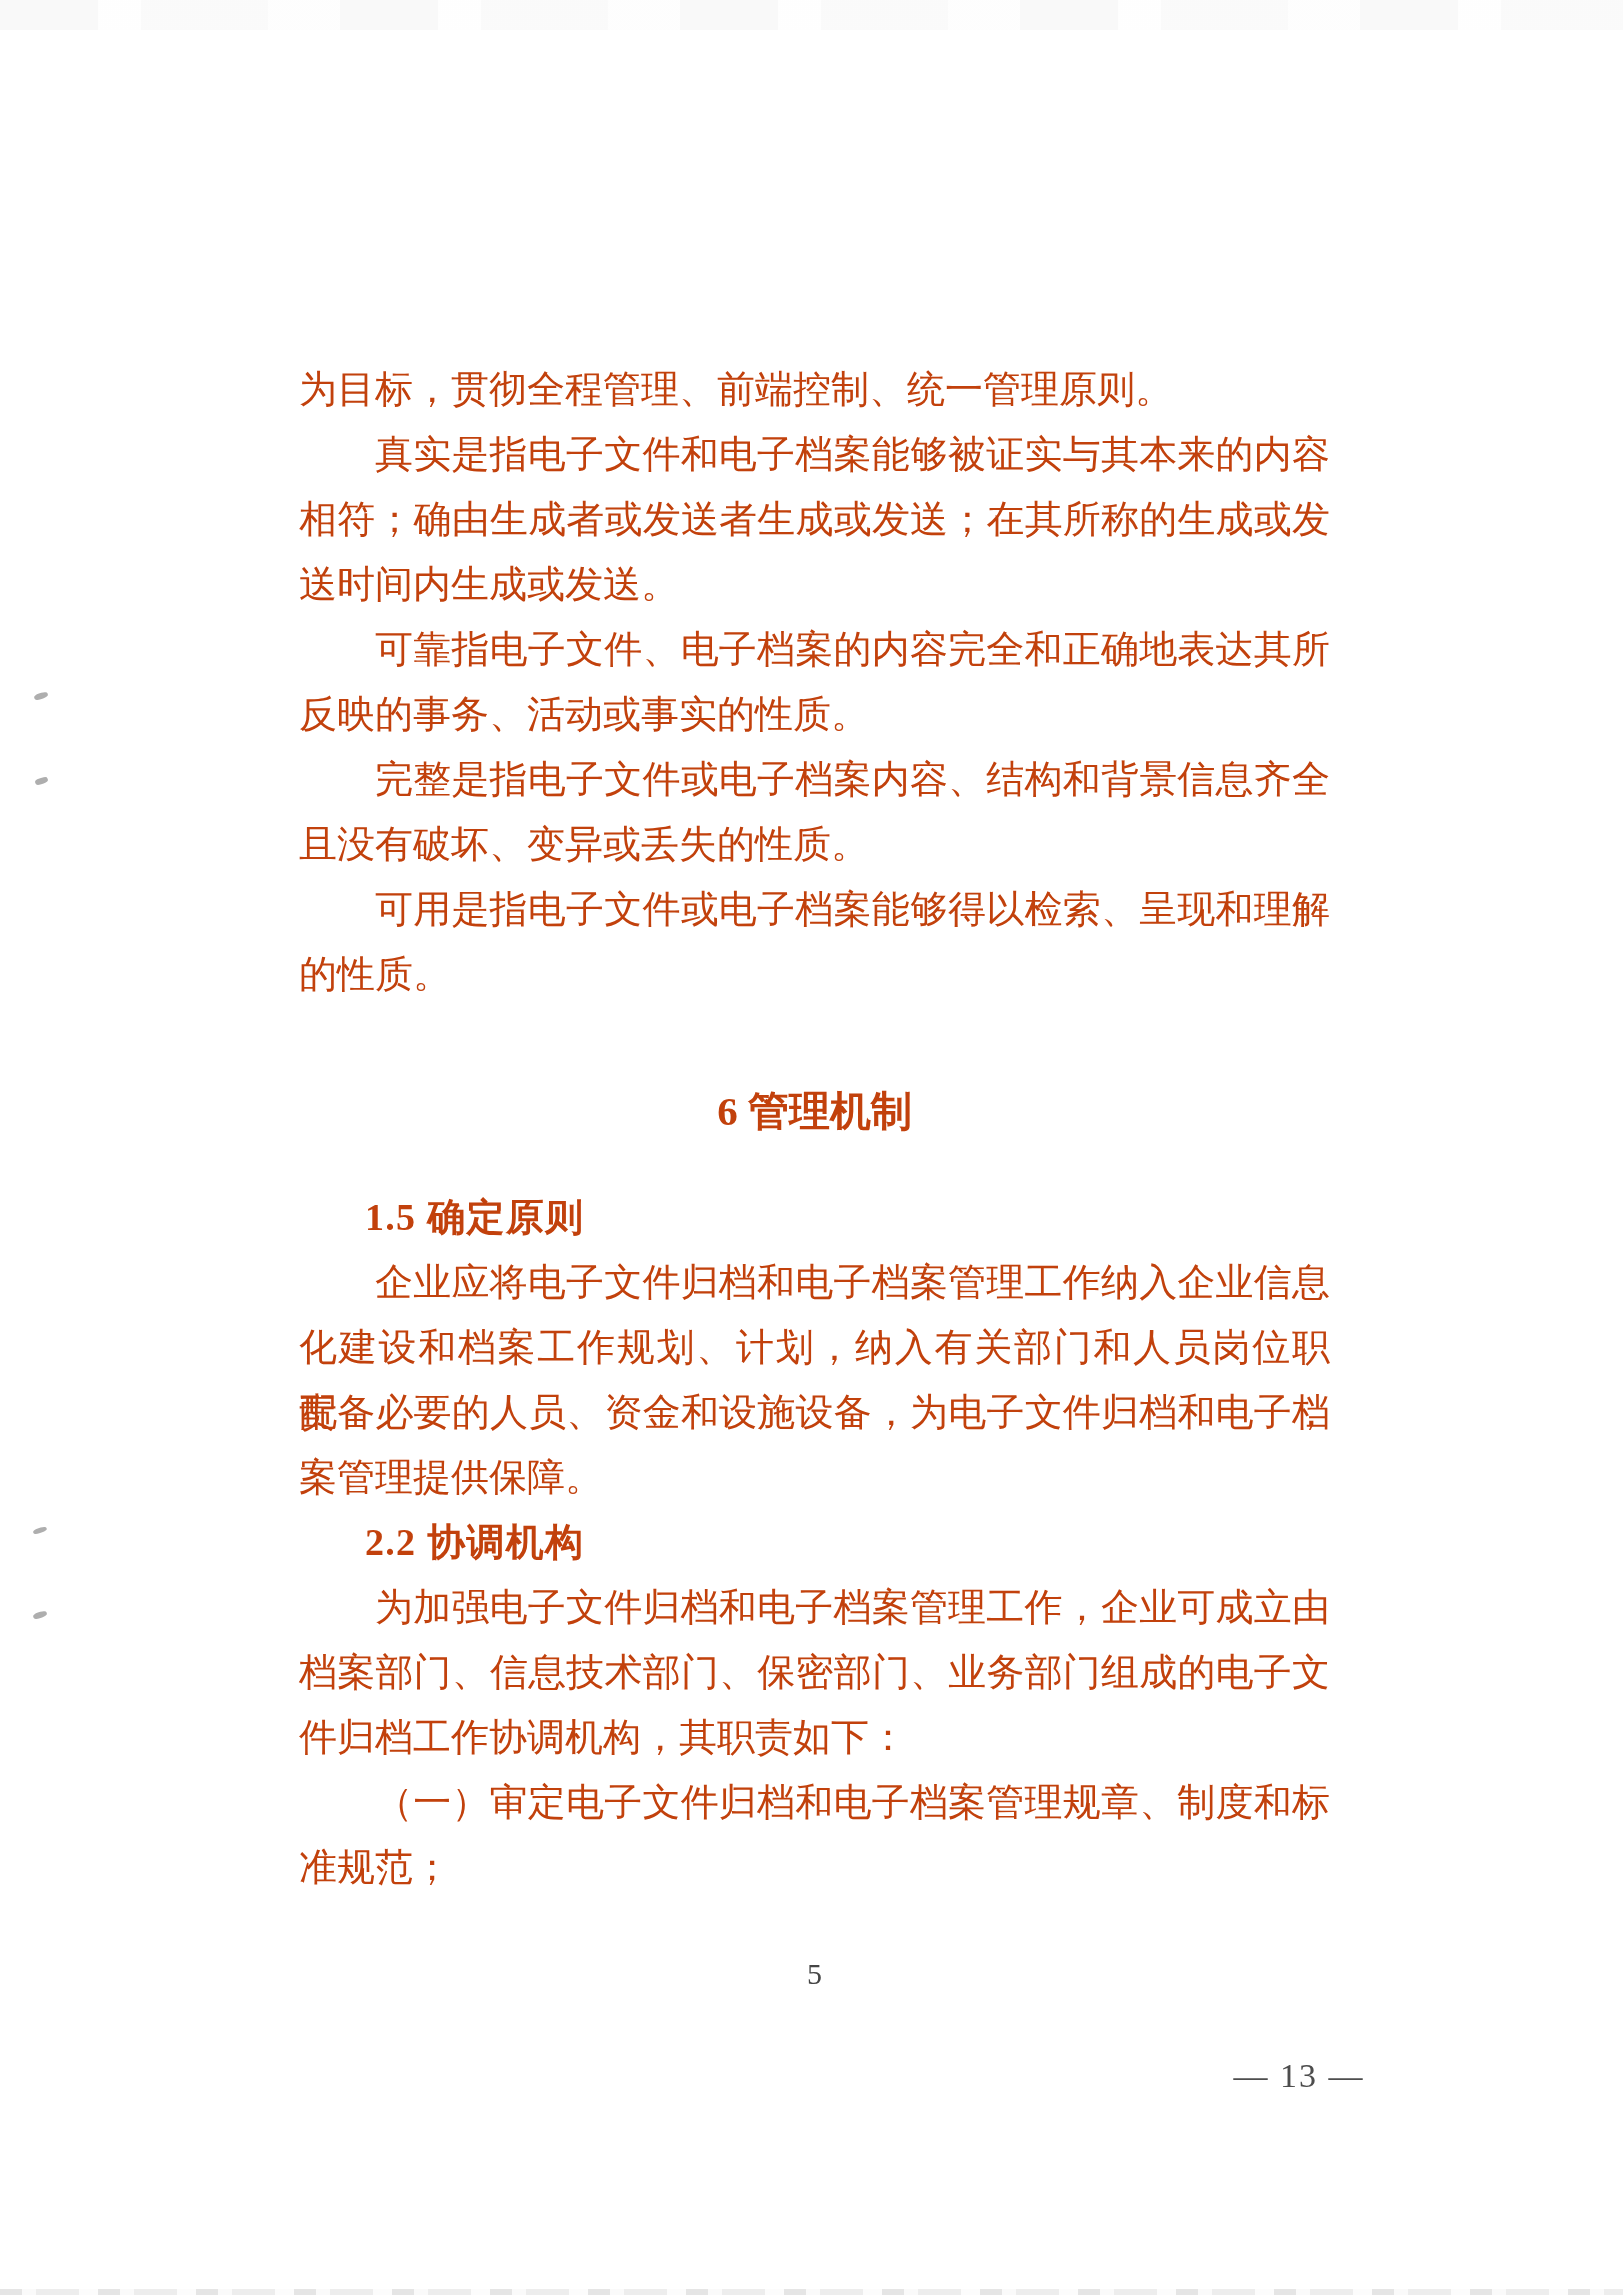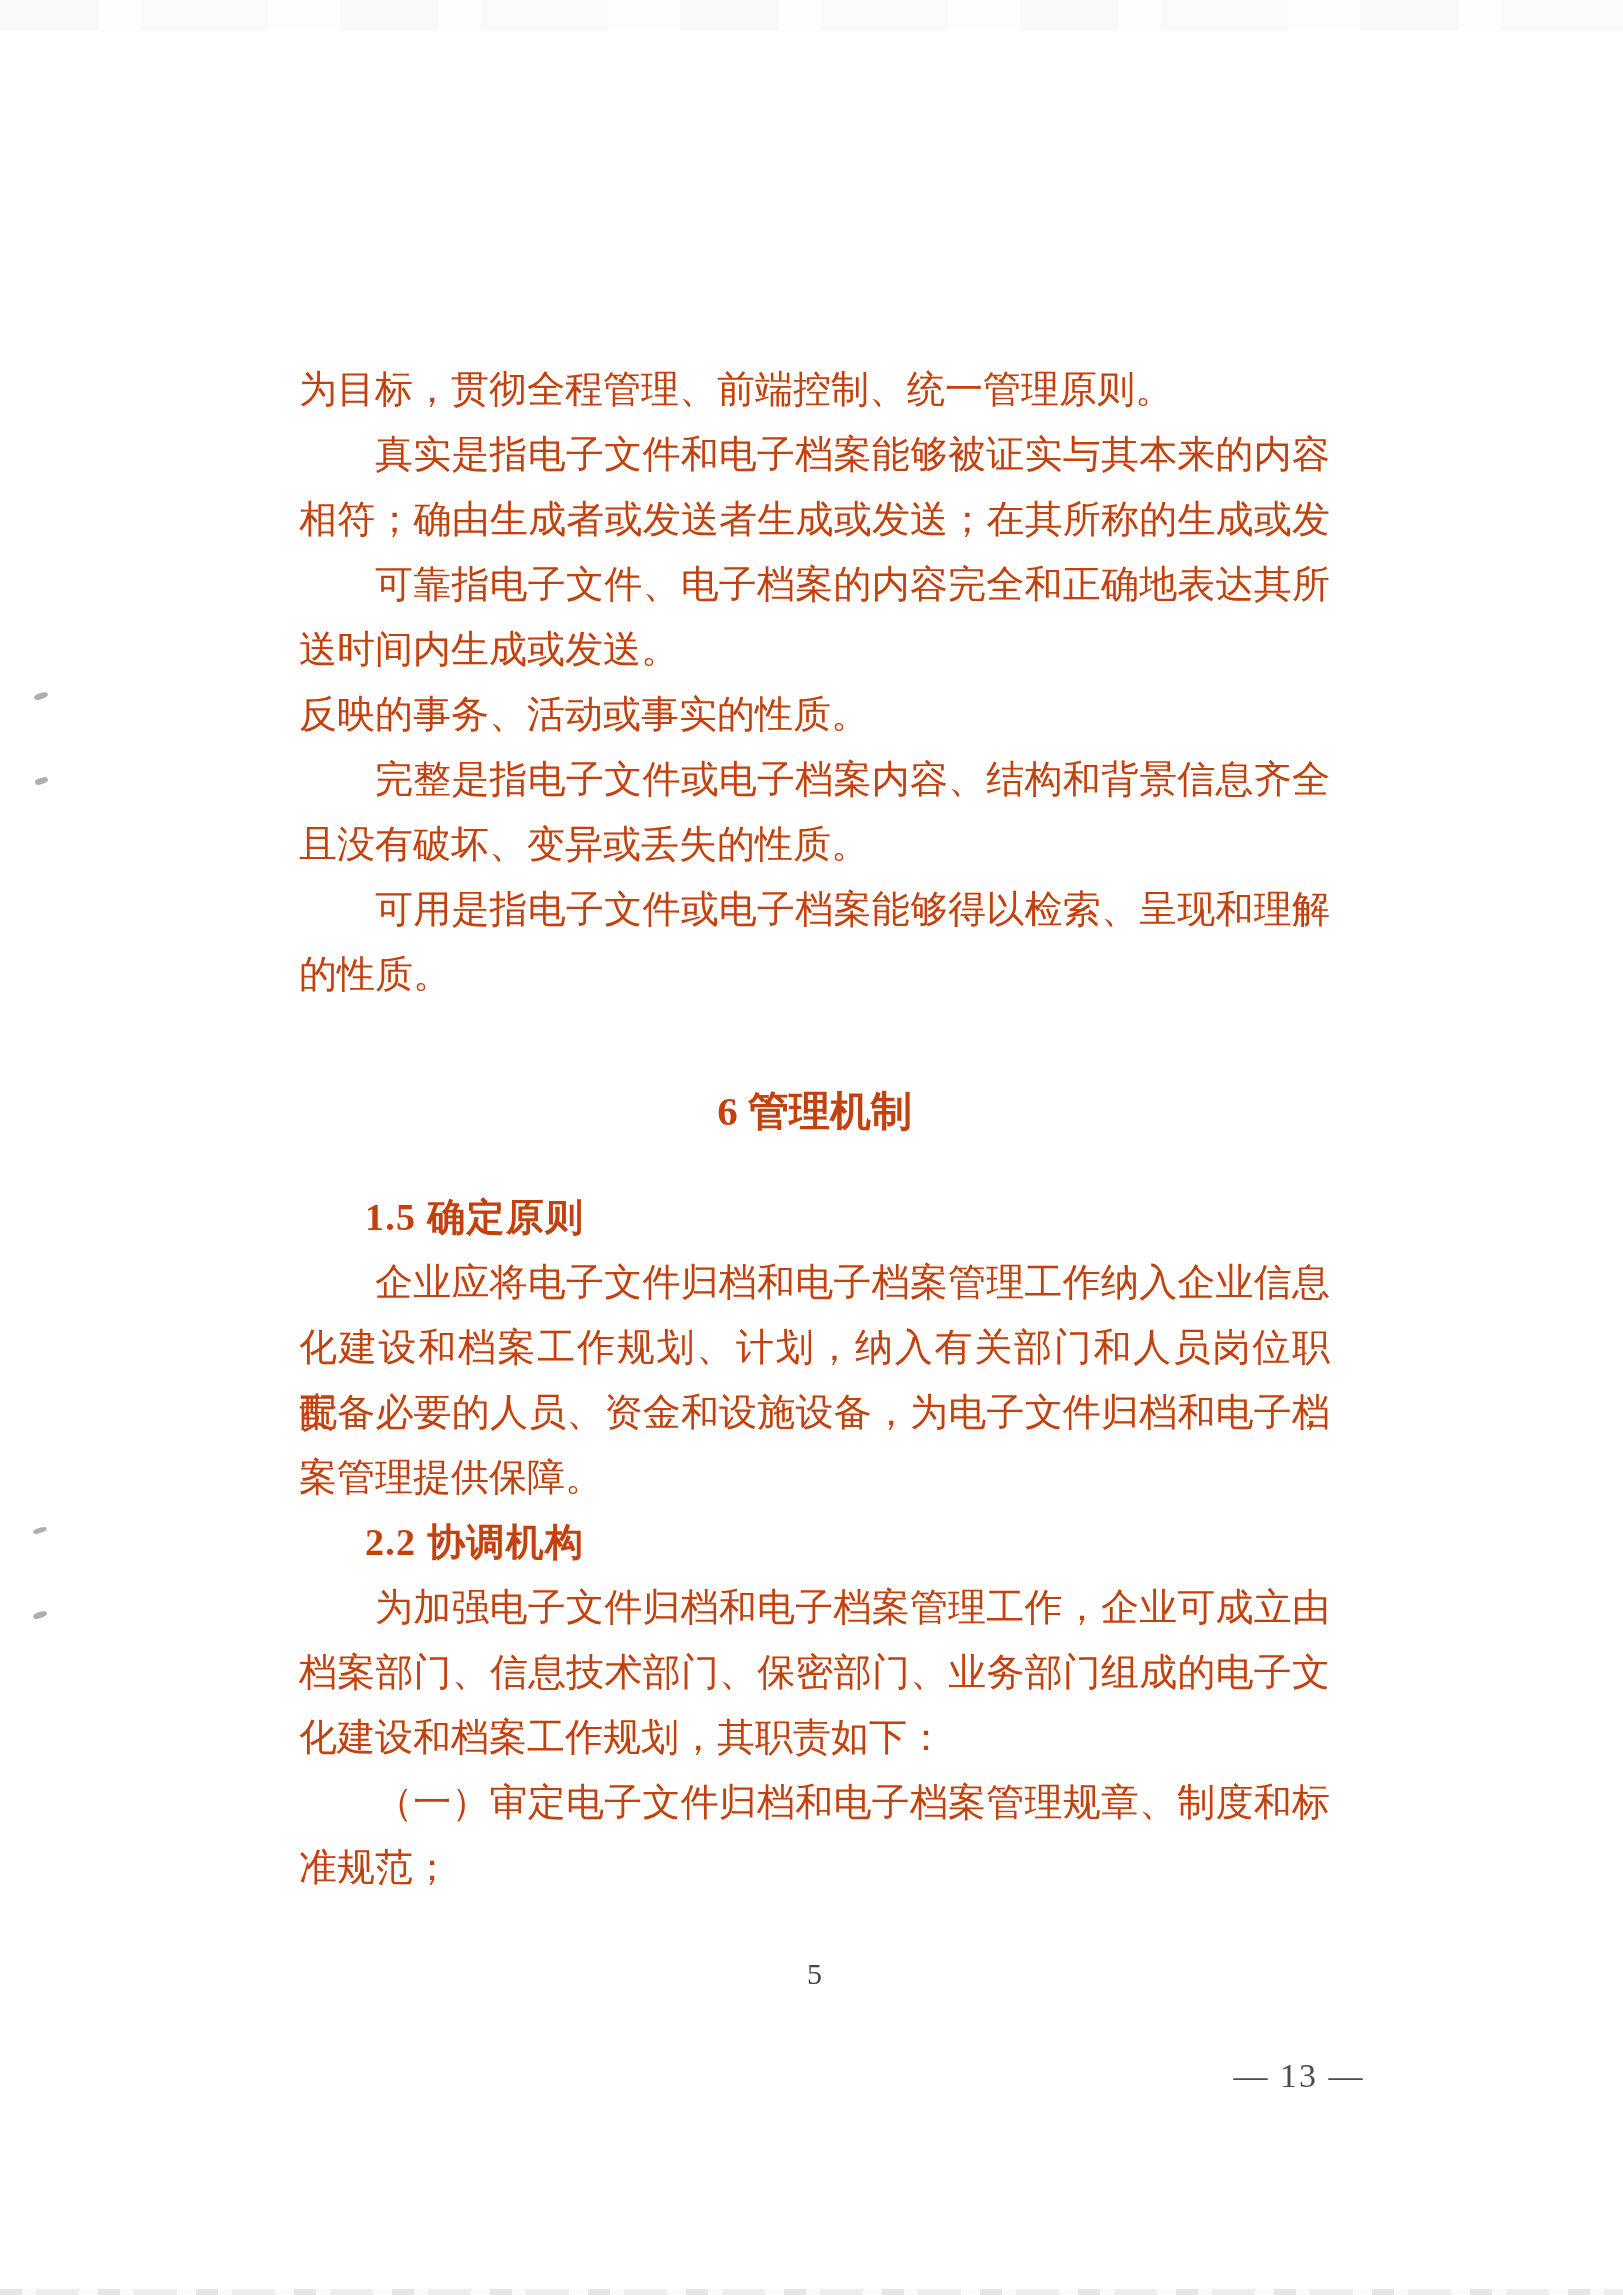--- a/index.html
+++ b/index.html
@@ -62,37 +62,37 @@
 
   <div class="speck" style="left:34px;top:693px;width:14.4px;height:5.9px;"></div>
   <div class="speck" style="left:35px;top:778px;width:13px;height:5.9px;"></div>
   <div class="speck" style="left:33px;top:1528px;width:13.7px;height:5.2px;"></div>
   <div class="speck" style="left:33px;top:1612px;width:14.4px;height:5.9px;"></div>
 
   <div class="doc-body">
       <div class="line">为目标，贯彻全程管理、前端控制、统一管理原则。</div>
       <div class="line indent fill">真实是指电子文件和电子档案能够被证实与其本来的内容</div>
       <div class="line fill">相符；确由生成者或发送者生成或发送；在其所称的生成或发</div>
+      <div class="line">送时间内生成或发送。</div>
       <div class="line indent fill">可靠指电子文件、电子档案的内容完全和正确地表达其所</div>
-      <div class="line">送时间内生成或发送。</div>
       <div class="line">反映的事务、活动或事实的性质。</div>
       <div class="line indent fill">完整是指电子文件或电子档案内容、结构和背景信息齐全</div>
       <div class="line">且没有破坏、变异或丢失的性质。</div>
       <div class="line indent fill">可用是指电子文件或电子档案能够得以检索、呈现和理解</div>
       <div class="line">的性质。</div>
       <div class="line heading">6 管理机制</div>
       <div class="line sub">1.5 确定原则</div>
       <div class="line indent fill">企业应将电子文件归档和电子档案管理工作纳入企业信息</div>
       <div class="line fill">化建设和档案工作规划、计划，纳入有关部门和人员岗位职责，</div>
       <div class="line fill">配备必要的人员、资金和设施设备，为电子文件归档和电子档</div>
       <div class="line">案管理提供保障。</div>
       <div class="line sub">2.2 协调机构</div>
       <div class="line indent fill">为加强电子文件归档和电子档案管理工作，企业可成立由</div>
       <div class="line fill">档案部门、信息技术部门、保密部门、业务部门组成的电子文</div>
-      <div class="line">化建设和档案工作规划，其职责如下：</div>
+      <div class="line">件归档工作协调机构，其职责如下：</div>
       <div class="line indent fill">（一）审定电子文件归档和电子档案管理规章、制度和标</div>
       <div class="line">准规范；</div>
     </div>
 
   <div class="inner-pagenum">5</div>
 
   <div class="footer-pagenum">— 13 —</div>
 
   <div class="edge-noise-bottom"></div>
 

